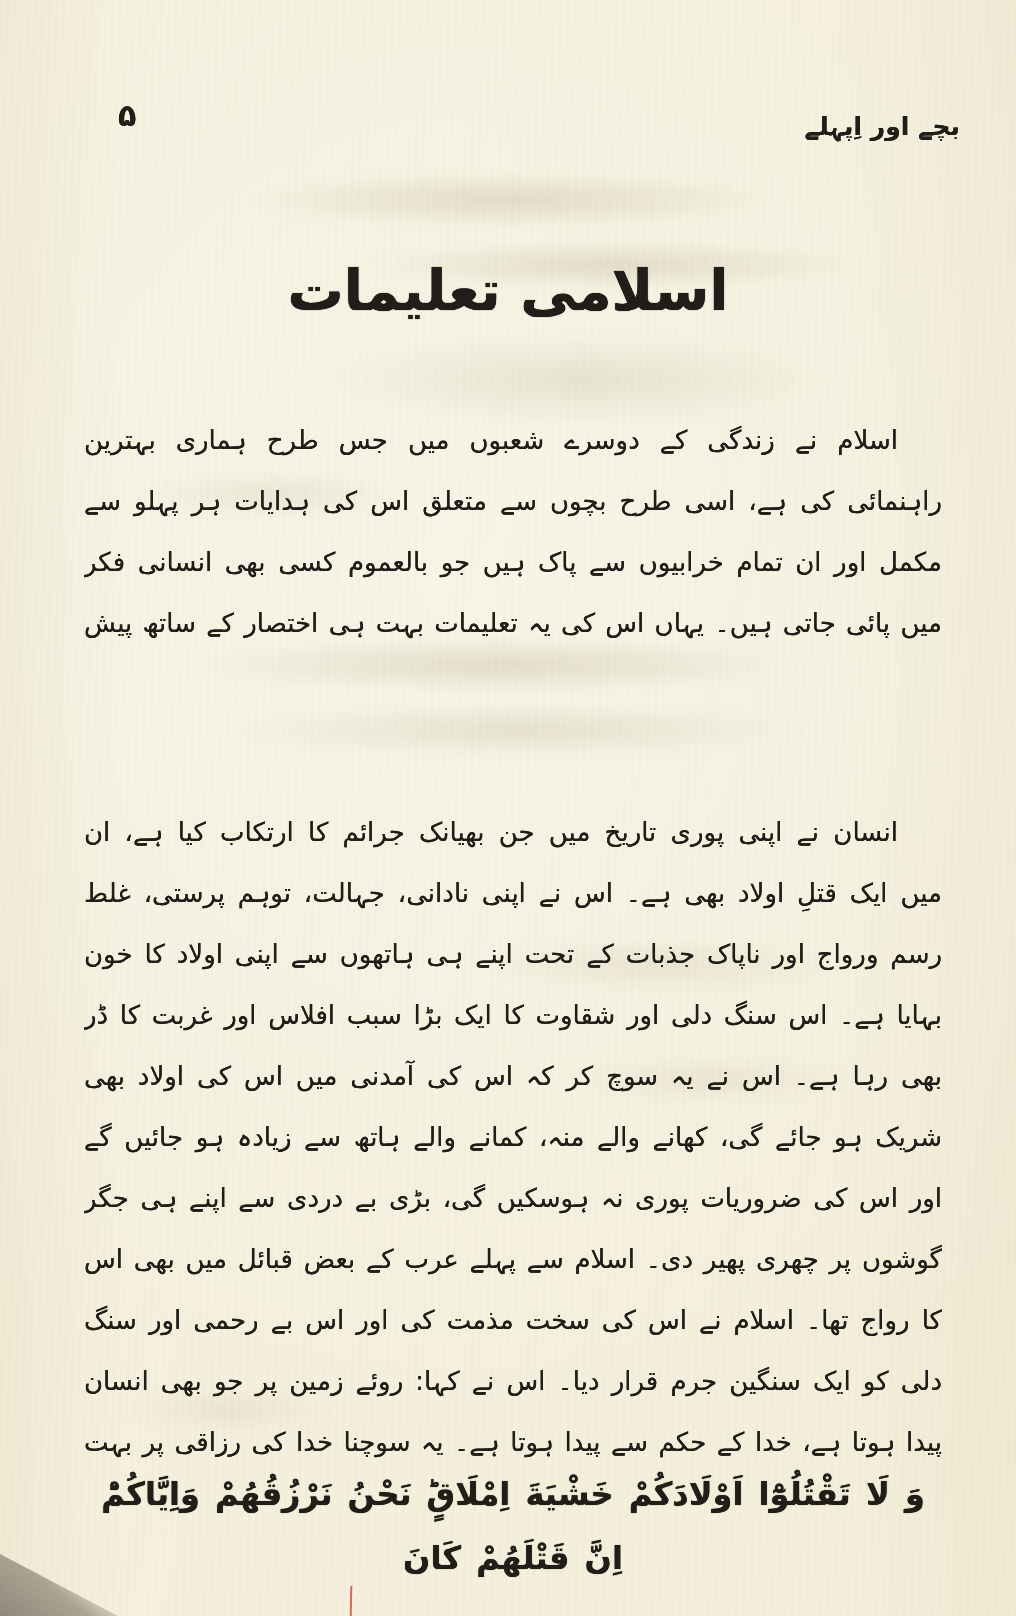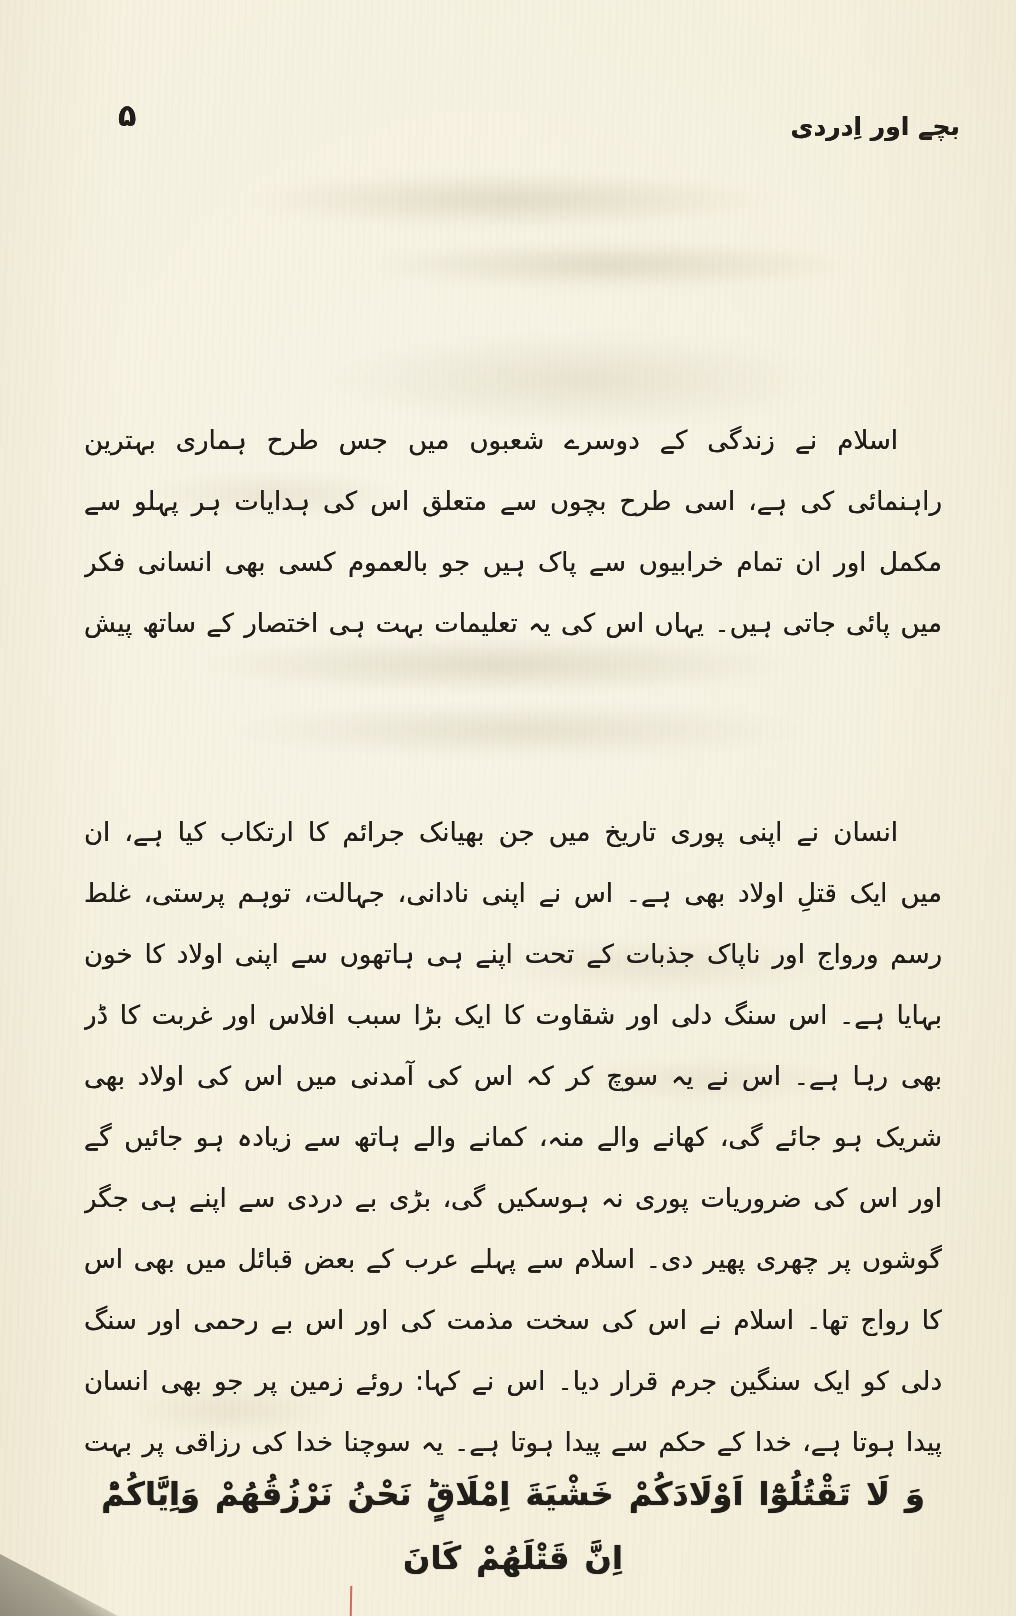--- a/index.html
+++ b/index.html
@@ -86,22 +86,23 @@
   <div class="ghost" style="left:300px;top:235px;width:620px;height:60px;"></div>
   <div class="ghost" style="left:260px;top:320px;width:640px;height:120px;opacity:.7;"></div>
   <div class="ghost" style="left:110px;top:465px;width:330px;height:60px;opacity:.6;"></div>
   <div class="ghost" style="left:120px;top:630px;width:760px;height:70px;"></div>
   <div class="ghost" style="left:150px;top:695px;width:740px;height:70px;opacity:.8;"></div>
   <div class="ghost" style="left:430px;top:930px;width:460px;height:70px;opacity:.6;"></div>
   <div class="ghost" style="left:520px;top:1050px;width:380px;height:60px;opacity:.55;"></div>
   <div class="ghost" style="left:100px;top:1380px;width:260px;height:60px;opacity:.55;"></div>
 
   <div class="pageno">۵</div>
-  <div class="runhead">بچے اور اِدردی</div>
+  <div class="runhead">بچے اور اِپہلے</div>
 
+  <div class="title">اسلامی تعلیمات</div>
 
   <div class="para intro">اسلام نے زندگی کے دوسرے شعبوں میں جس طرح ہماری بہترین راہنمائی کی ہے، اسی طرح بچوں سے متعلق اس کی ہدایات ہر پہلو سے مکمل اور ان تمام خرابیوں سے پاک ہیں جو بالعموم کسی بھی انسانی فکر میں پائی جاتی ہیں۔ یہاں اس کی یہ تعلیمات بہت ہی اختصار کے ساتھ پیش کی جارہی ہیں۔</div>
 
 
   <div class="para bodytext">انسان نے اپنی پوری تاریخ میں جن بھیانک جرائم کا ارتکاب کیا ہے، ان میں ایک قتلِ اولاد بھی ہے۔ اس نے اپنی نادانی، جہالت، توہم پرستی، غلط رسم ورواج اور ناپاک جذبات کے تحت اپنے ہی ہاتھوں سے اپنی اولاد کا خون بہایا ہے۔ اس سنگ دلی اور شقاوت کا ایک بڑا سبب افلاس اور غربت کا ڈر بھی رہا ہے۔ اس نے یہ سوچ کر کہ اس کی آمدنی میں اس کی اولاد بھی شریک ہو جائے گی، کھانے والے منہ، کمانے والے ہاتھ سے زیادہ ہو جائیں گے اور اس کی ضروریات پوری نہ ہوسکیں گی، بڑی بے دردی سے اپنے ہی جگر گوشوں پر چھری پھیر دی۔ اسلام سے پہلے عرب کے بعض قبائل میں بھی اس کا رواج تھا۔ اسلام نے اس کی سخت مذمت کی اور اس بے رحمی اور سنگ دلی کو ایک سنگین جرم قرار دیا۔ اس نے کہا: روئے زمین پر جو بھی انسان پیدا ہوتا ہے، خدا کے حکم سے پیدا ہوتا ہے۔ یہ سوچنا خدا کی رزاقی پر بہت بڑی بے اعتمادی ہے کہ جس بچہ کو اس نے پیدا کیا وہ اسے بھوکوں مار دے گا۔ اس کے ہاتھ میں زمین و آسمان کے خزانے ہیں، وہ تمہیں بھی کھلائے گا اور تمہارے بچوں کو بھی۔ فرمایا:</div>
 
   <div class="verse">وَ لَا تَقْتُلُوْٓا اَوْلَادَكُمْ خَشْيَةَ اِمْلَاقٍؕ نَحْنُ نَرْزُقُهُمْ وَاِيَّاكُمْؕ اِنَّ قَتْلَهُمْ كَانَ</div>
 
   <div class="corner-shadow"></div>
   <div class="red-mark"></div>

